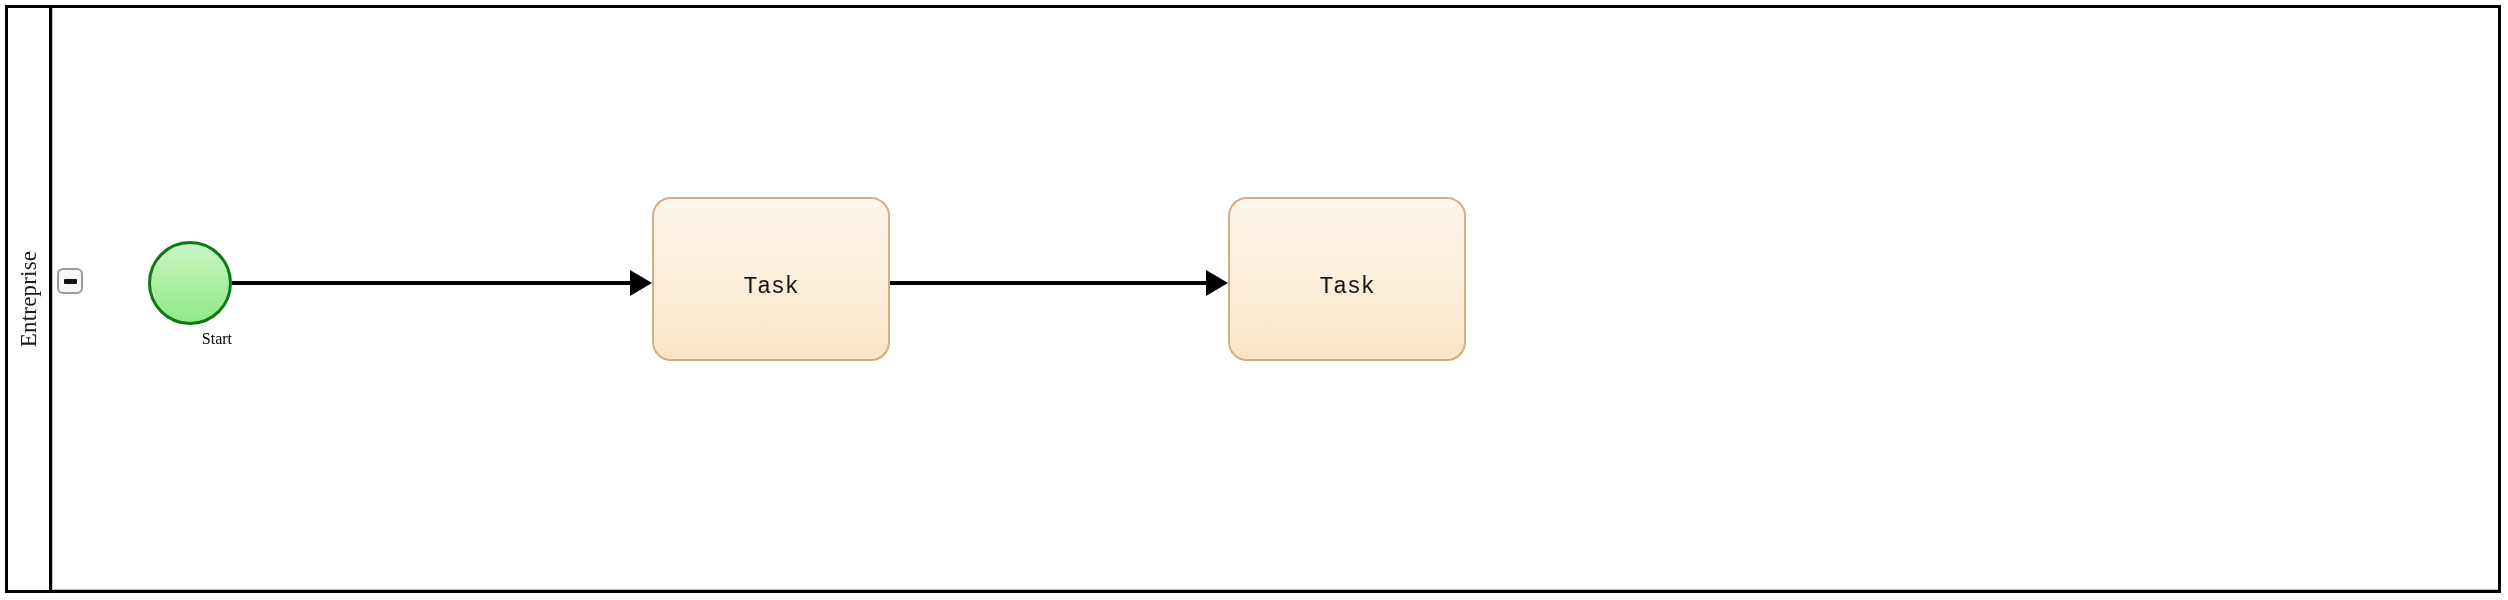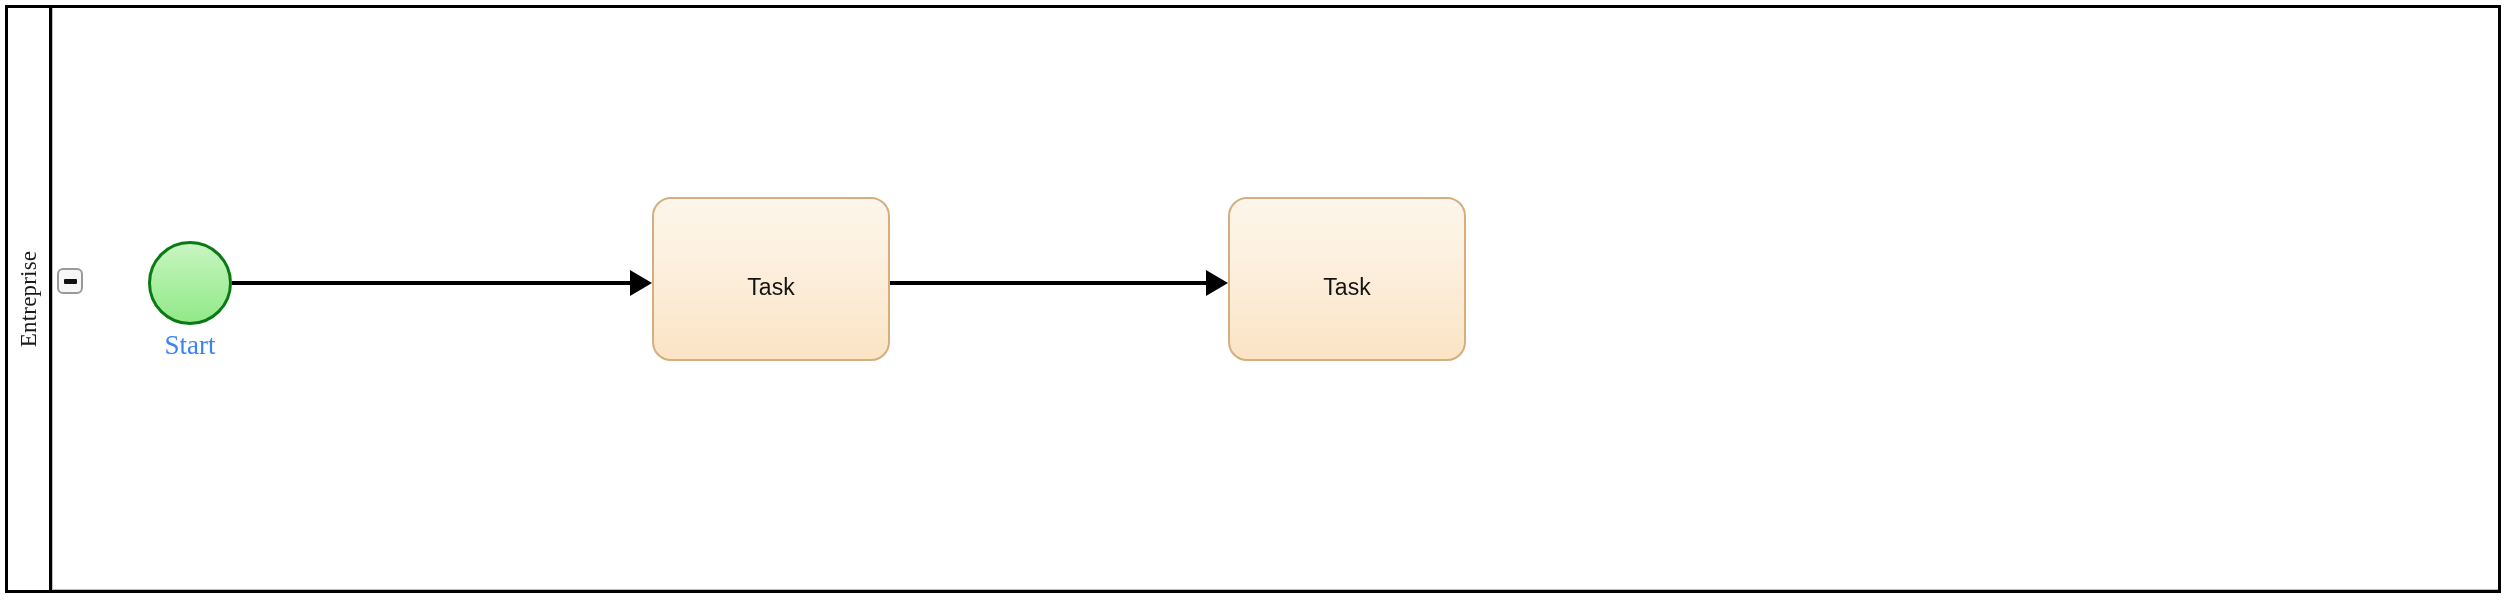--- a/index.html
+++ b/index.html
@@ -109,23 +109,23 @@
     box-sizing: border-box;
     border-radius: 50%;
     border: 3px solid #0a7a14;
     background: linear-gradient(to bottom, #c8f5c2 0%, #a9efa0 55%, #92e98a 100%);
   }
   .start-label {
     position: absolute;
     left: 148px;
     top: 330px;
     width: 84px;
-    text-align: center;
-    font-size: 27px;
-    color: #3b82f6;
+    text-align: right;
+    font-size: 16px;
+    color: #000000;
     font-family: "Liberation Serif", "DejaVu Serif", serif;
     white-space: nowrap;
   }
 
   
   .task {
     position: absolute;
     top: 197px;
     width: 238px;
     height: 164px;
@@ -133,21 +133,21 @@
     border: 2px solid #d4ae7e;
     border-radius: 19px;
     background: linear-gradient(to bottom, #fdf6ea 0%, #fcedd8 55%, #fbe4c4 100%);
     display: flex;
     align-items: center;
     justify-content: center;
   }
   .task-label {
     font-size: 23px;
     color: #141414;
-    font-family: Liberation Sans, sans-serif;
+    font-family: Liberation Mono, monospace;
     white-space: nowrap;
     margin-top: 16px;
   }
   #task-1 { left: 652px; }
   #task-2 { left: 1228px; }
 
   
   .flow {
     position: absolute;
     height: 4px;

